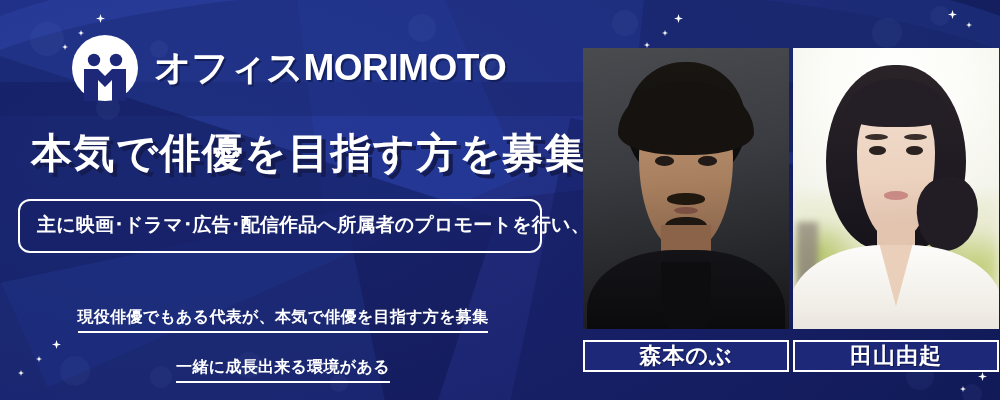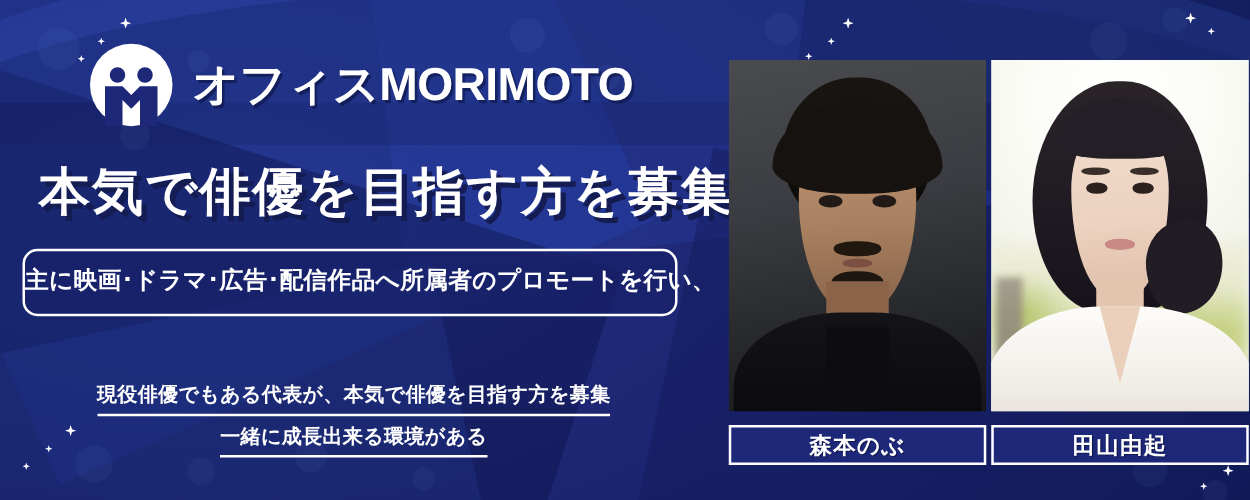--- a/index.html
+++ b/index.html
@@ -76,39 +76,39 @@
     font-size:41px; font-weight:bold; color:#ffffff;
     letter-spacing:1.5px; white-space:nowrap;
     text-shadow:4px 4px 0 #141c52, 4px 4px 0 #141c52;
   }
 
   .subtitle-box{
     position:absolute; left:18px; top:199px;
     width:524px; box-sizing:border-box;
     border:2px solid #ffffff; border-radius:12px;
     background:rgba(23,33,105,0.72);
-    padding:10px 0 11px;
+    padding:10px 17px 11px;
     text-align:center;
   }
   .subtitle-line{
     font-size:19px; font-weight:bold; color:#ffffff;
     letter-spacing:0.2px; line-height:1.5; white-space:nowrap;
   }
 
   .tagline{
     position:absolute; left:0; top:305px; width:566px;
     text-align:center;
   }
   .tagline-line{
     display:inline-block;
     font-size:16px; font-weight:bold; color:#ffffff;
     letter-spacing:0.3px; line-height:1.55; white-space:nowrap;
     border-bottom:2px solid #ffffff; padding-bottom:1px;
   }
-  .tagline-line + .tagline-line{ margin-top:5px; }
+  .tagline-line + .tagline-line{ margin-top:22px; }
 
   
   .photo{
     position:absolute; top:48px; width:206px; height:281px;
     overflow:hidden;
   }
   .photo-left{ left:583px; }
   .photo-right{ left:793px; }
 
   .ph-bg{ position:absolute; inset:0; }
@@ -196,21 +196,21 @@
   .nameplate{
     position:absolute; top:340px; height:32px;
     box-sizing:border-box;
     border:2px solid #ffffff;
     background:#1d2878;
     display:flex; align-items:center; justify-content:center;
   }
   .np-left{ left:583px; width:206px; }
   .np-right{ left:793px; width:206px; }
   .np-text{
-    font-size:18px; font-weight:bold; color:#ffffff;
+    font-size:22px; font-weight:bold; color:#ffffff;
     letter-spacing:1px; white-space:nowrap;
     text-shadow:1px 1px 0 rgba(8,14,54,0.6);
   }
 </style>
 </head>
 <body>
 
 <div class="banner">
 
   <div class="bg-base"></div>

